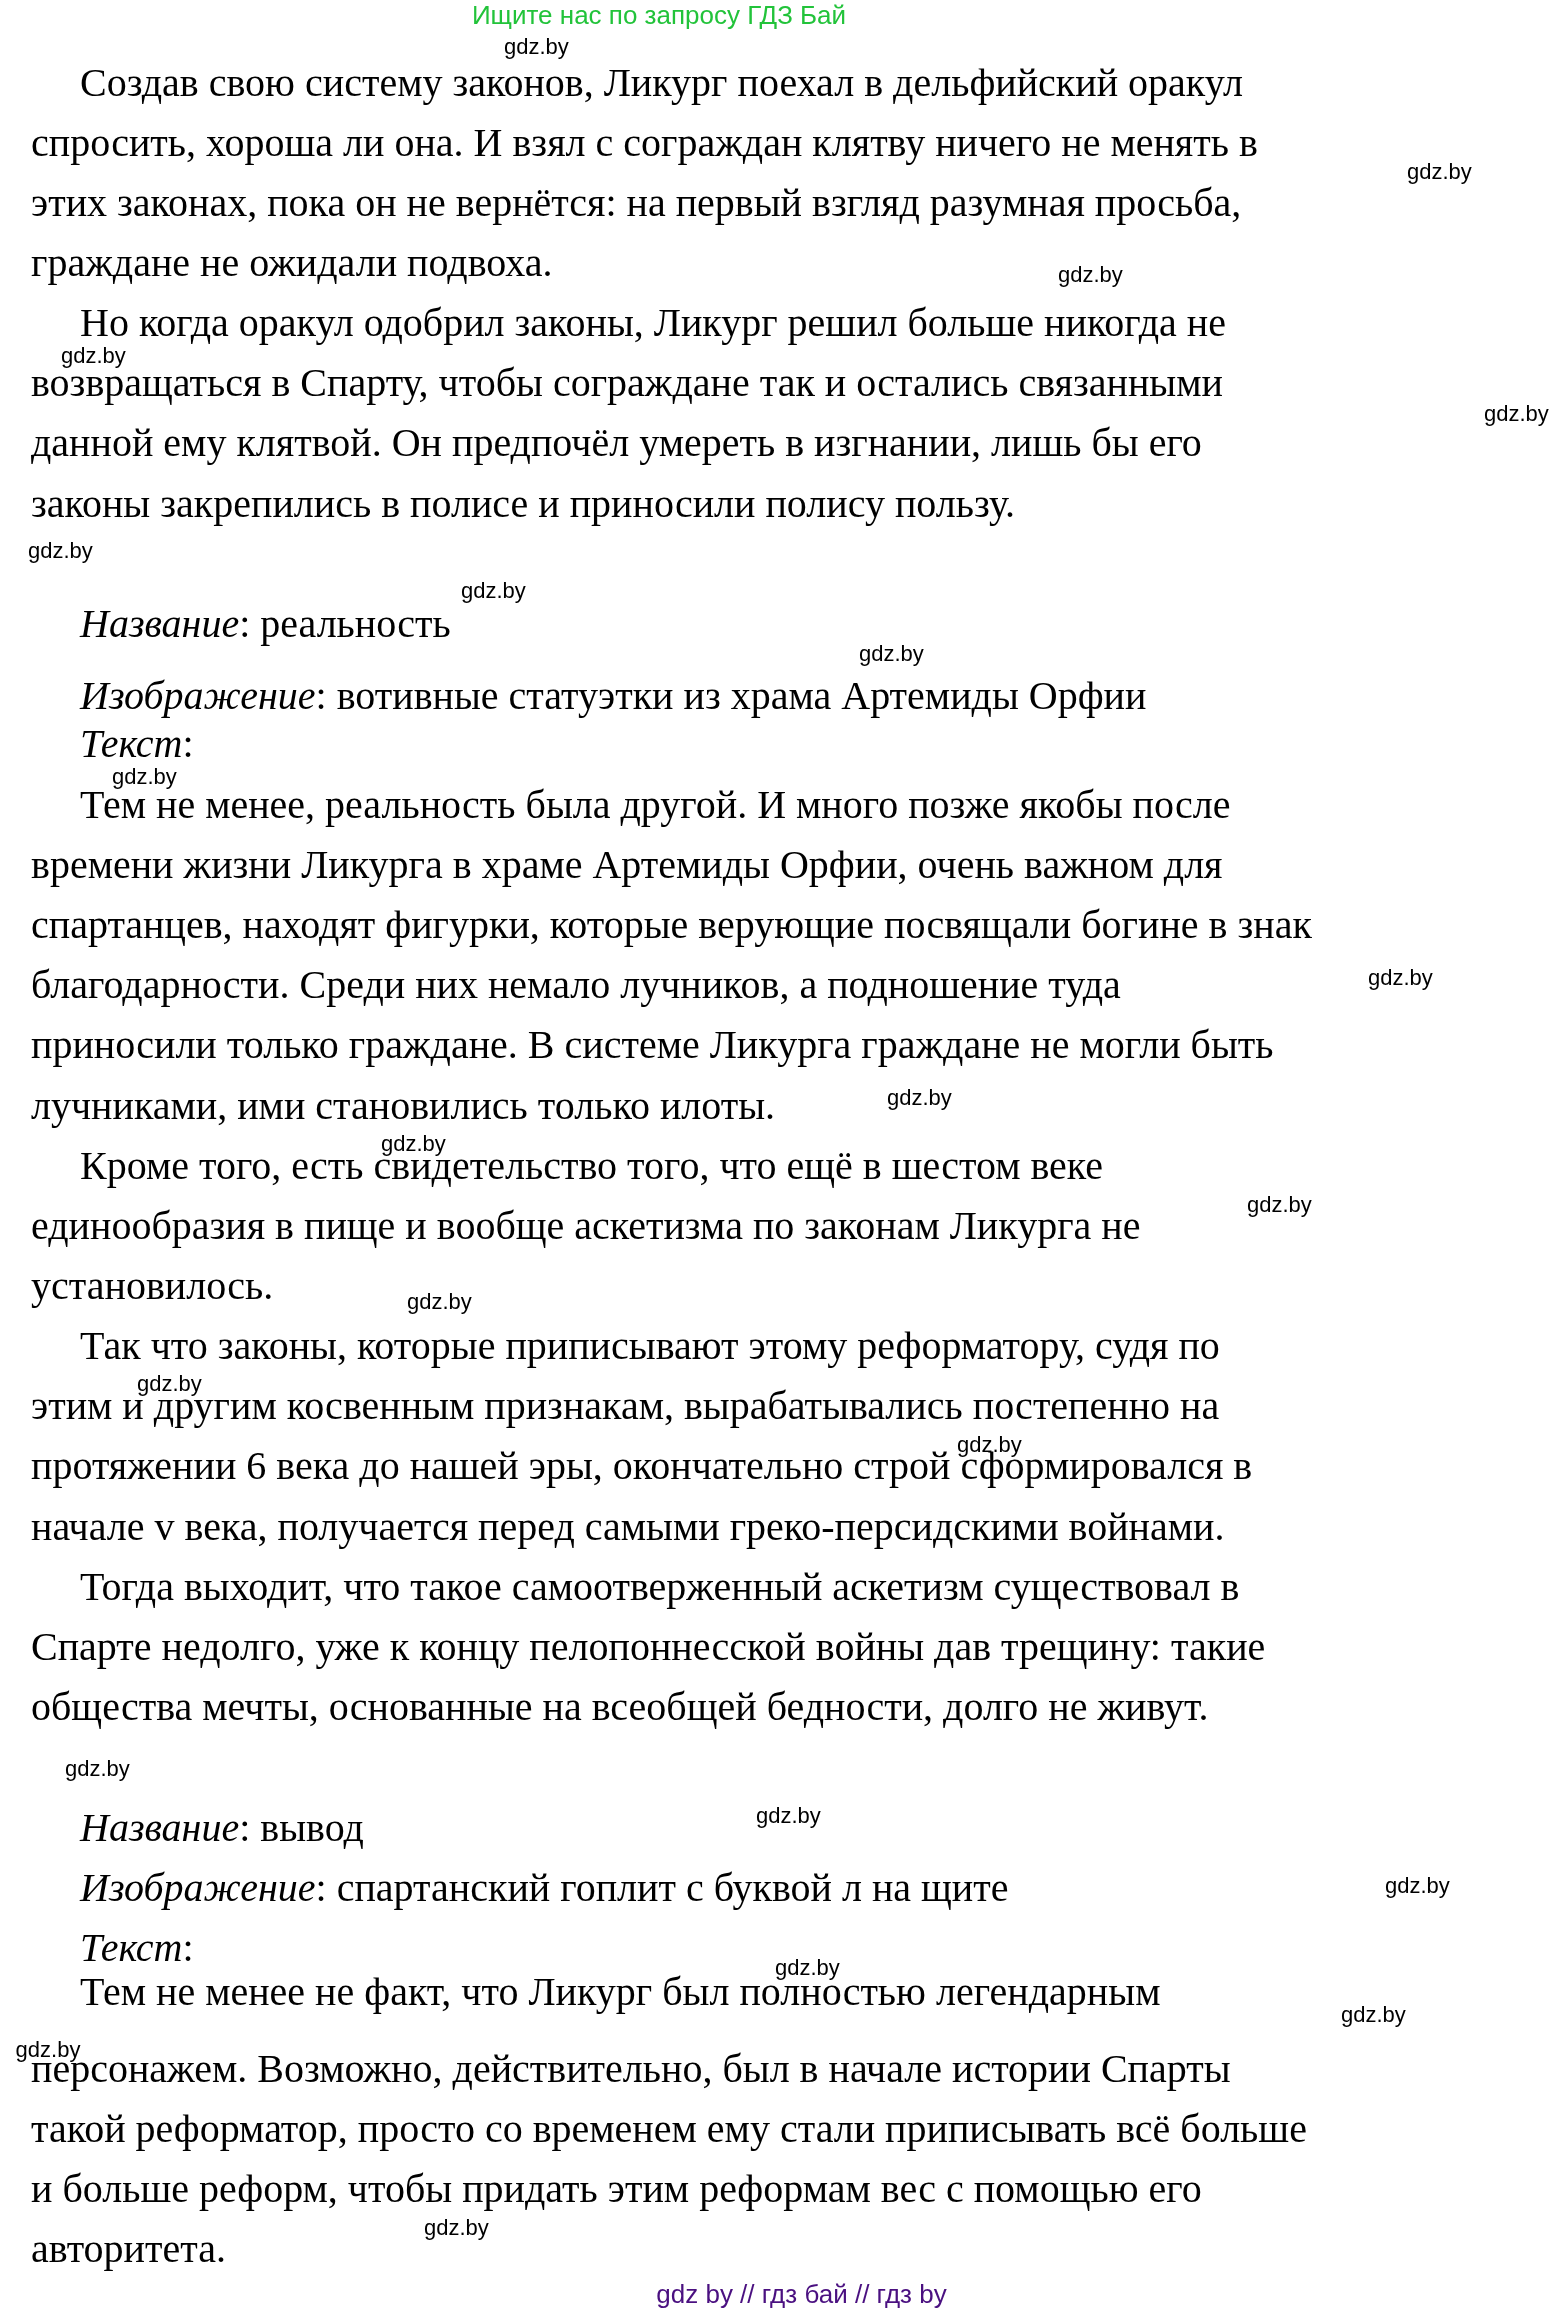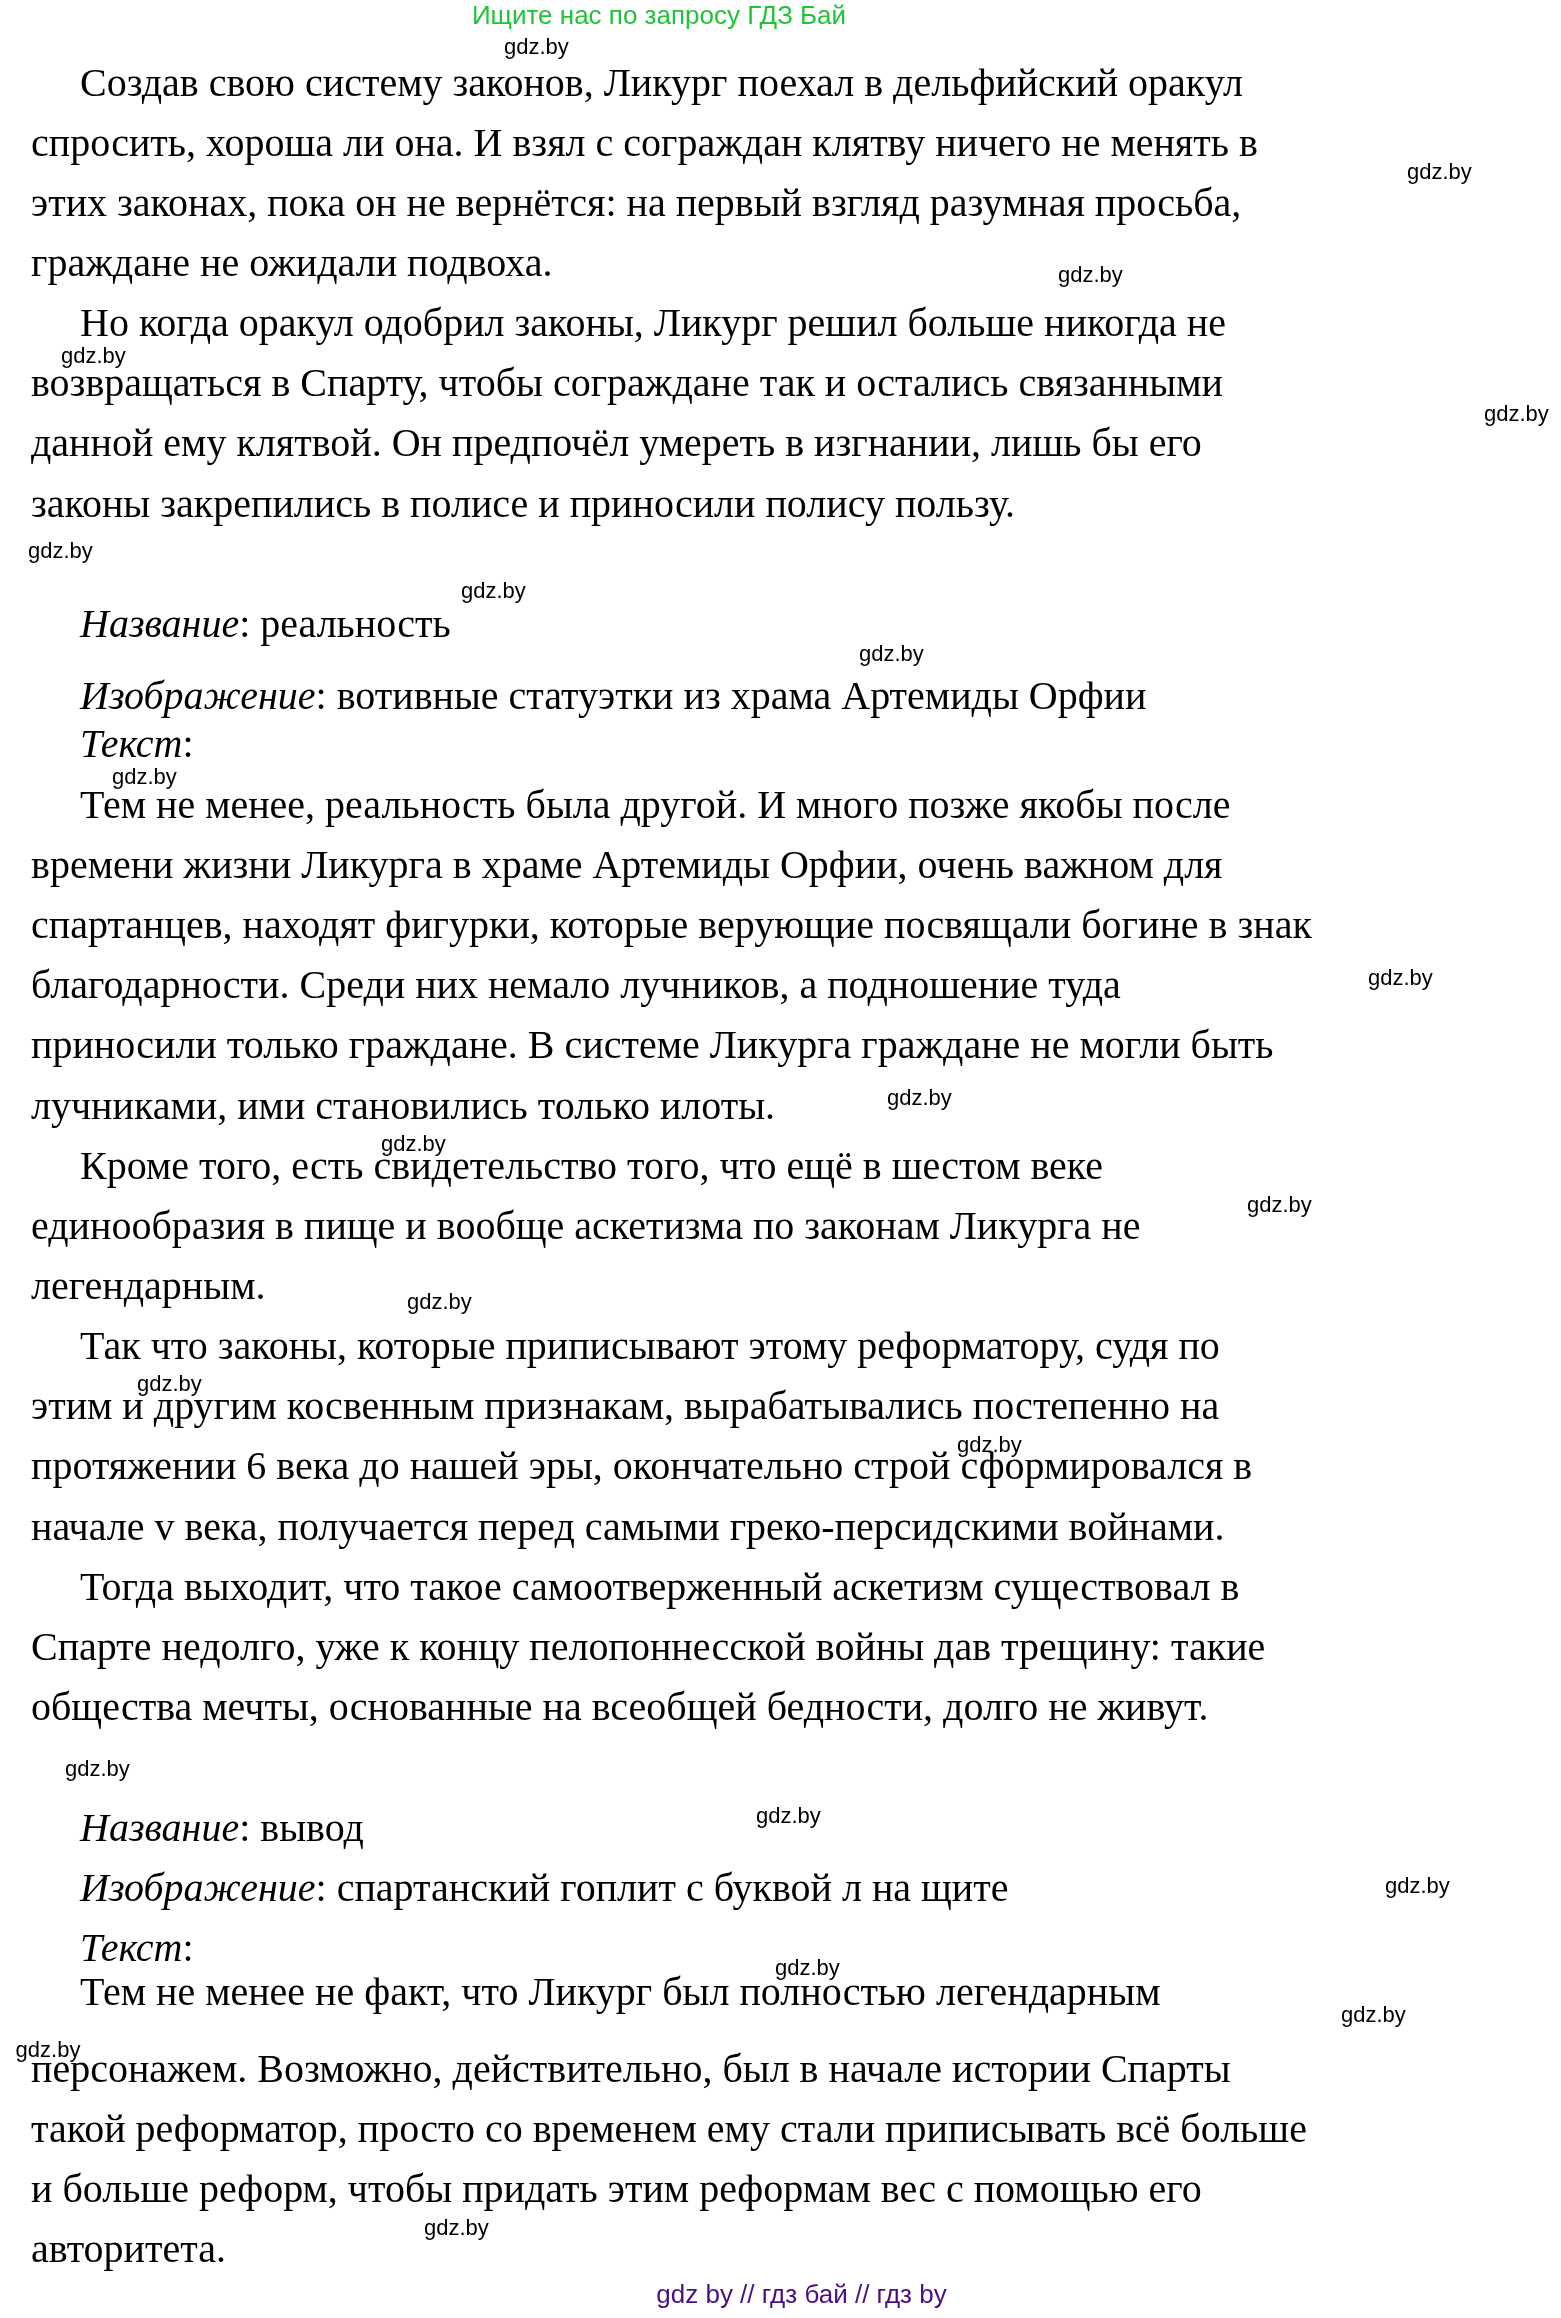--- a/index.html
+++ b/index.html
@@ -49,21 +49,21 @@
 
   <div class="line indent" style="top:781px">Тем не менее, реальность была другой. И много позже якобы после</div>
   <div class="line" style="top:841px">времени жизни Ликурга в храме Артемиды Орфии, очень важном для</div>
   <div class="line" style="top:901px">спартанцев, находят фигурки, которые верующие посвящали богине в знак</div>
   <div class="line" style="top:961px">благодарности. Среди них немало лучников, а подношение туда</div>
   <div class="line" style="top:1021px">приносили только граждане. В системе Ликурга граждане не могли быть</div>
   <div class="line" style="top:1082px">лучниками, ими становились только илоты.</div>
 
   <div class="line indent" style="top:1142px">Кроме того, есть свидетельство того, что ещё в шестом веке</div>
   <div class="line" style="top:1202px">единообразия в пище и вообще аскетизма по законам Ликурга не</div>
-  <div class="line" style="top:1262px">легендарным.</div>
+  <div class="line" style="top:1262px">установилось.</div>
 
   <div class="line indent" style="top:1322px">Так что законы, которые приписывают этому реформатору, судя по</div>
   <div class="line" style="top:1382px">этим и другим косвенным признакам, вырабатывались постепенно на</div>
   <div class="line" style="top:1442px">протяжении 6 века до нашей эры, окончательно строй сформировался в</div>
   <div class="line" style="top:1503px">начале v века, получается перед самыми греко-персидскими войнами.</div>
 
   <div class="line indent" style="top:1563px">Тогда выходит, что такое самоотверженный аскетизм существовал в</div>
   <div class="line" style="top:1623px">Спарте недолго, уже к концу пелопоннесской войны дав трещину: такие</div>
   <div class="line" style="top:1683px">общества мечты, основанные на всеобщей бедности, долго не живут.</div>
 

